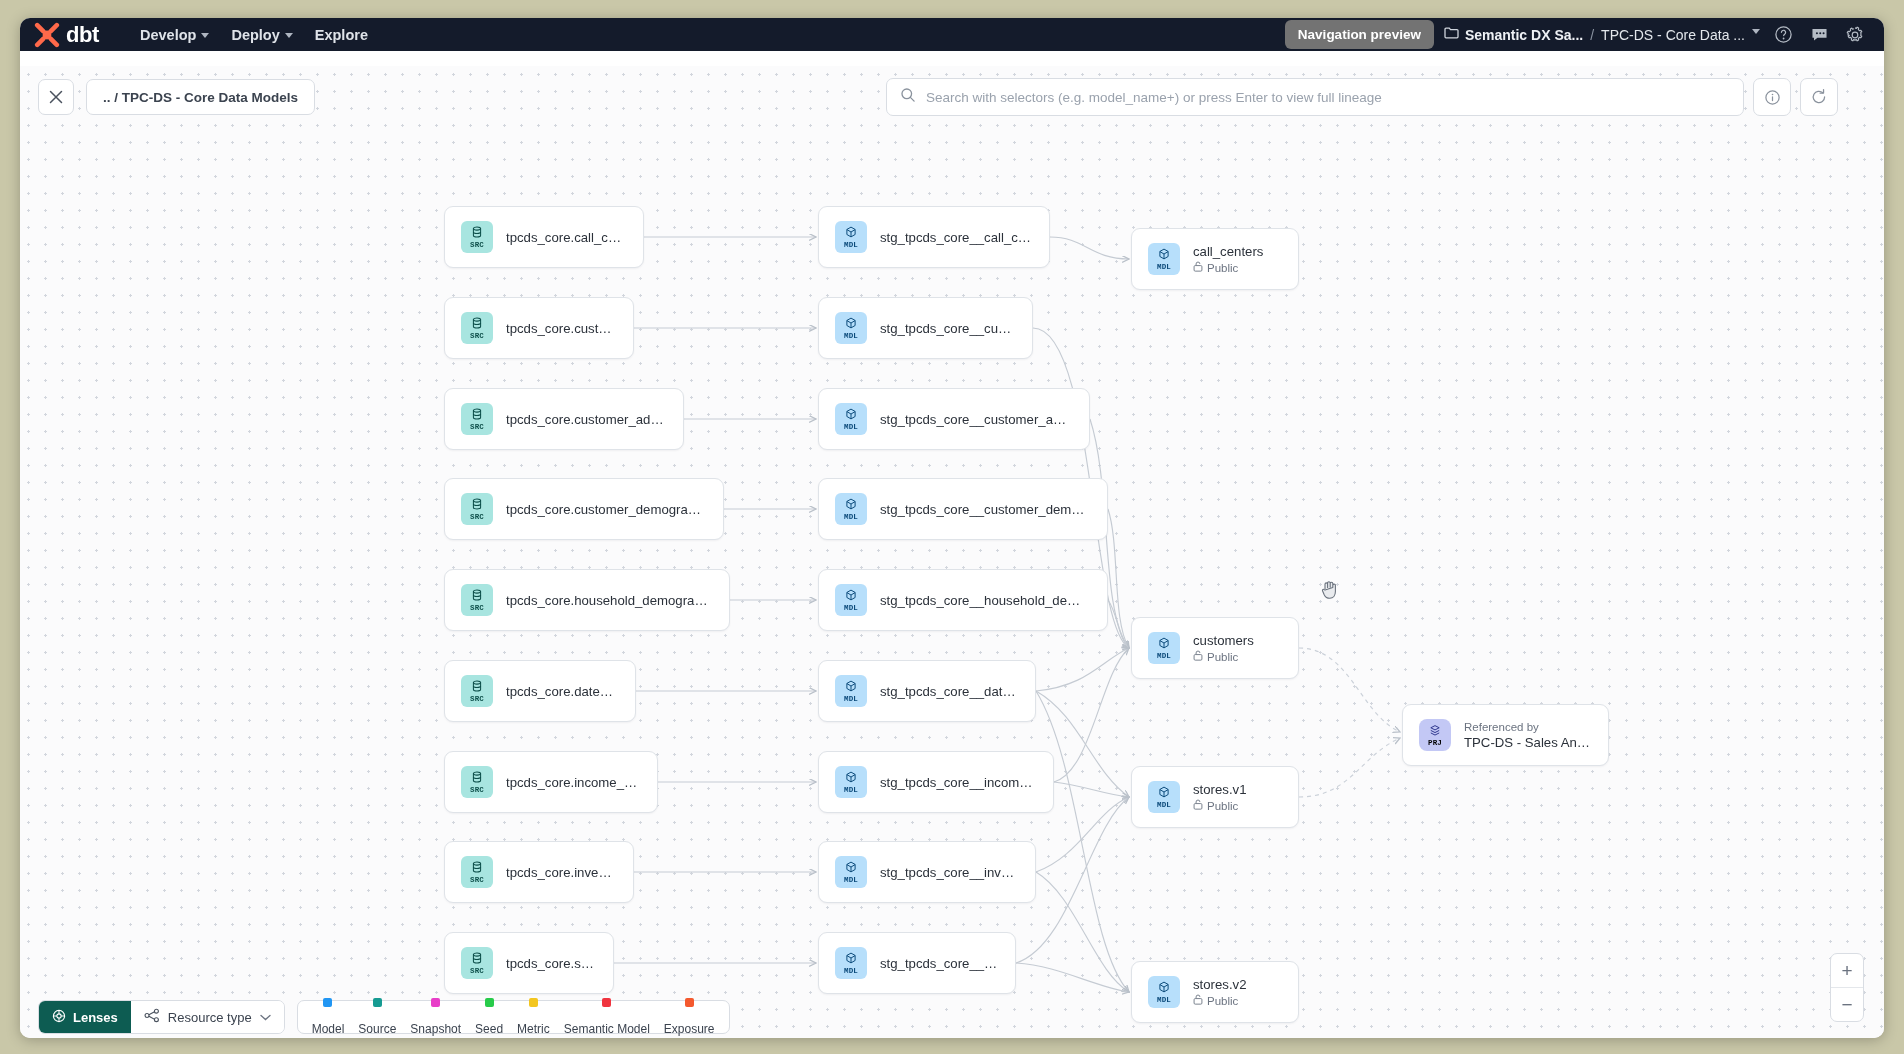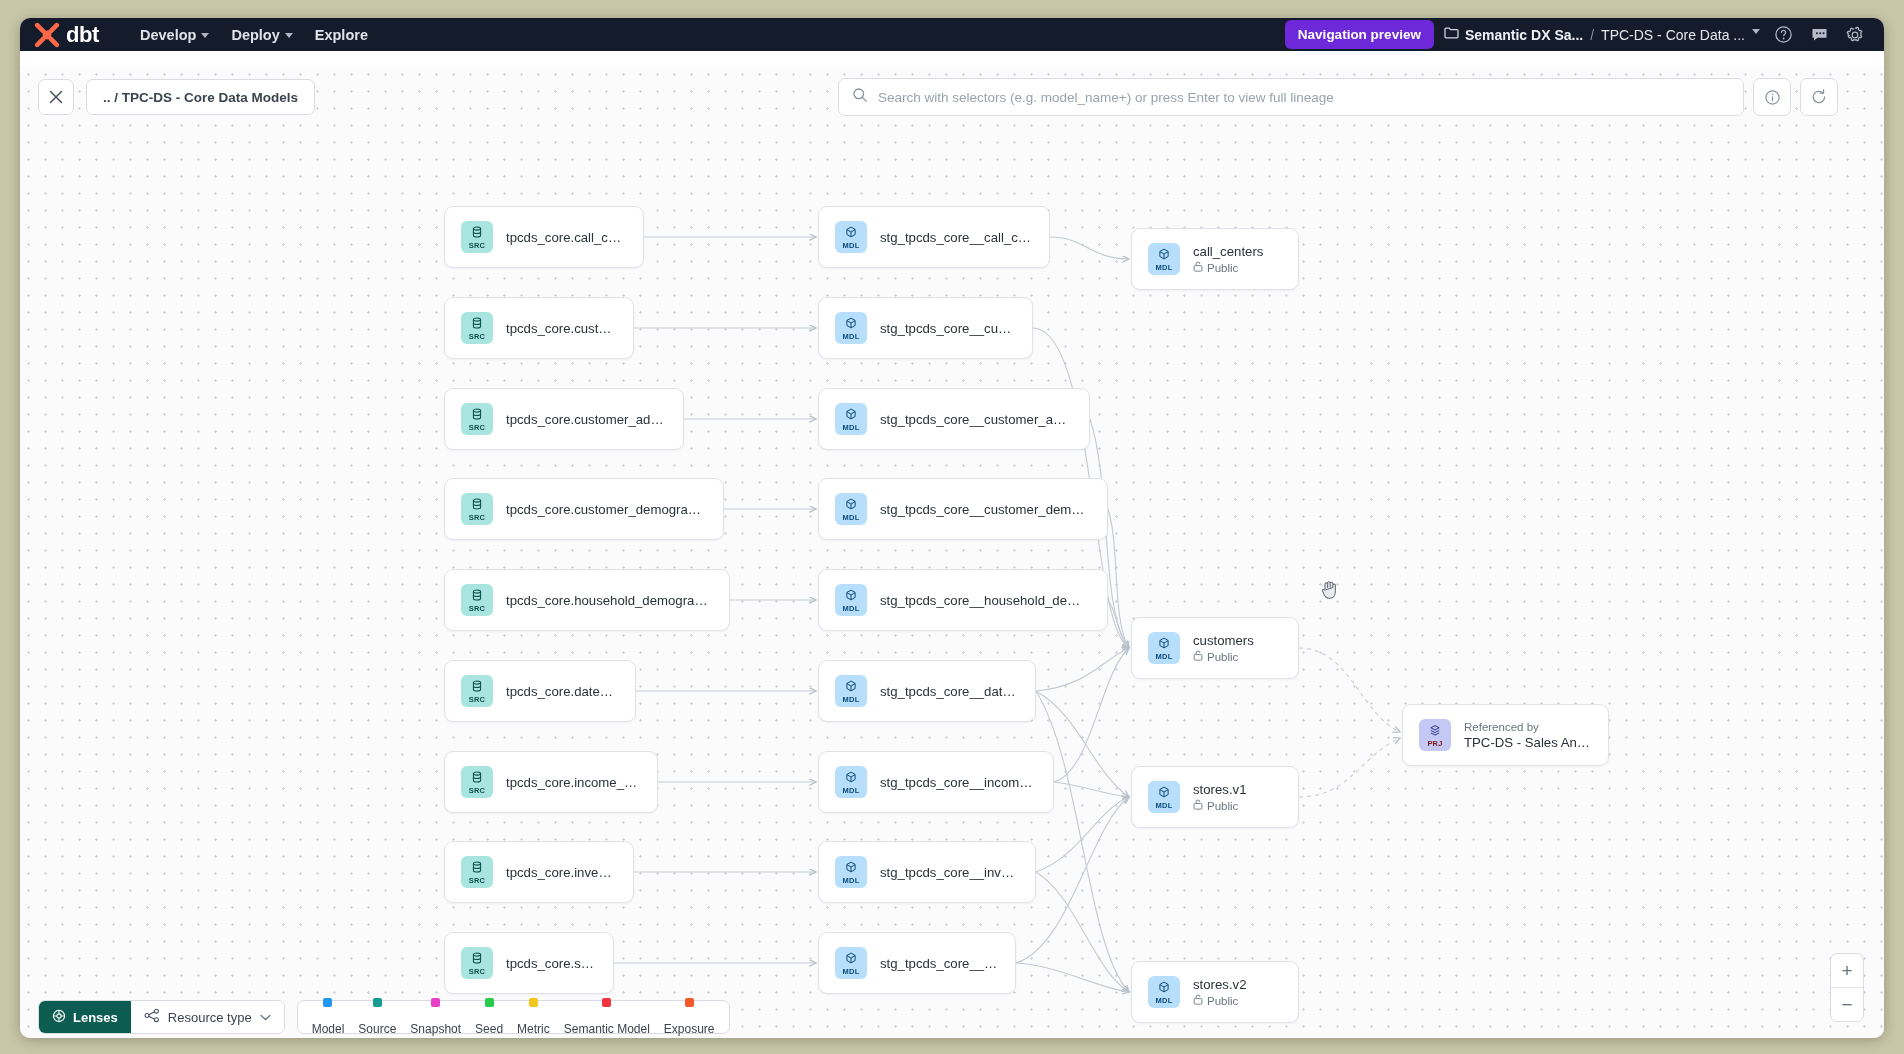--- a/index.html
+++ b/index.html
@@ -32,21 +32,21 @@
   .nav-item {
     font-size: 14.5px; font-weight: 600; color: #dfe3e9;
     display: flex; align-items: center; gap: 5px;
     padding: 6px 11px; border-radius: 5px; cursor: pointer;
   }
   .caret { display:inline-block; width:0;height:0;
     border-left:4px solid transparent;border-right:4px solid transparent;
     border-top:5px solid #aeb5c0; margin-top:2px; }
   .nav-right { margin-left: auto; display: flex; align-items: center; gap: 10px; }
   .nav-pill {
-    background: #6d28d9; color: #ffffff; font-size: 13.5px; font-weight: 600;
+    background: #737373; color: #ffffff; font-size: 13.5px; font-weight: 600;
     padding: 7px 13px; border-radius: 6px; cursor: pointer; white-space: nowrap;
   }
   .crumb-group { display: flex; align-items: center; gap: 7px; font-size: 14px; }
   .crumb-proj { font-weight: 700; color: #eef1f5; display:flex; align-items:center; gap:6px; cursor:pointer;}
   .crumb-sep { color: #8a93a1; }
   .crumb-env { color: #e3e7ec; display:flex; gap:7px; cursor:pointer;}
   .ico-btn { width:26px;height:26px;display:flex;align-items:center;justify-content:center;
     cursor:pointer;border-radius:4px;opacity:.92; }
 
   
@@ -63,21 +63,21 @@
     height: 36px; border: 1px solid #d9dde3; border-radius: 7px; background: #fff;
     display:flex;align-items:center;padding:0 16px;font-size:13.5px;font-weight:600;color:#3b434f;
     cursor:pointer;
   }
   .tb-search-wrap {
     position:absolute; left: 818px; width: 1000px; height: 38px;
     display:flex; align-items:center; gap:9px;
   }
   .tb-search {
     flex: 1; height: 38px; border: 1px solid #d9dde3; border-radius: 7px; background: #fff;
-    display:flex;align-items:center;gap:10px;padding:0 13px;
+    display:flex;align-items:center;gap:10px;padding:0 13px;margin-left:48px;
   }
   .tb-search input {
     border:none;outline:none;flex:1;font-size:13.5px;color:#3b434f;
     font-family:"Liberation Sans",sans-serif;background:transparent;
   }
   .tb-search input::placeholder { color:#9aa2ad; }
   .tb-sq {
     width:38px;height:38px;border:1px solid #d9dde3;border-radius:7px;background:#fff;
     display:flex;align-items:center;justify-content:center;cursor:pointer;flex:none;
   }
@@ -97,24 +97,24 @@
     display:flex; align-items:center; gap:13px; padding:0 16px;
     box-shadow: 0 1px 2px rgba(16,24,40,.05);
     cursor:pointer; z-index:3;
   }
   .badge {
     width:32px;height:32px;border-radius:6px;flex:none;
     display:flex;flex-direction:column;align-items:center;justify-content:center;gap:0px;
   }
   .badge .g { line-height:1; }
   .badge .t { font-size:7.5px; font-weight:700; letter-spacing:.2px;
-    font-family:Liberation Sans, sans-serif; line-height:1; margin-top:1px; }
+    font-family:Liberation Mono, monospace; line-height:1; margin-top:1px; }
   .badge.src { background:#a8e5e0; color:#0d4f4a; }
   .badge.mdl { background:#b7dffb; color:#0b4a7a; }
-  .badge.prj { background:#c3c8f5; color:#7f1d1d; }
+  .badge.prj { background:#c3c8f5; color:#000000;border-radius:8px; }
   .n-txt { display:flex; flex-direction:column; gap:2px; min-width:0; }
   .n-title { font-size:13.2px; color:#2b313a; white-space:nowrap; overflow:hidden; text-overflow:ellipsis; }
   .n-sub { font-size:11.5px; color:#6b7380; display:flex; align-items:center; gap:4px; }
   .n-pre { font-size:11.5px; color:#6b7380; }
 
   
   #bottombar {
     position:absolute; left:18px; bottom:4px; display:flex; align-items:center; gap:12px; z-index:7;
   }
   .lens-group {

